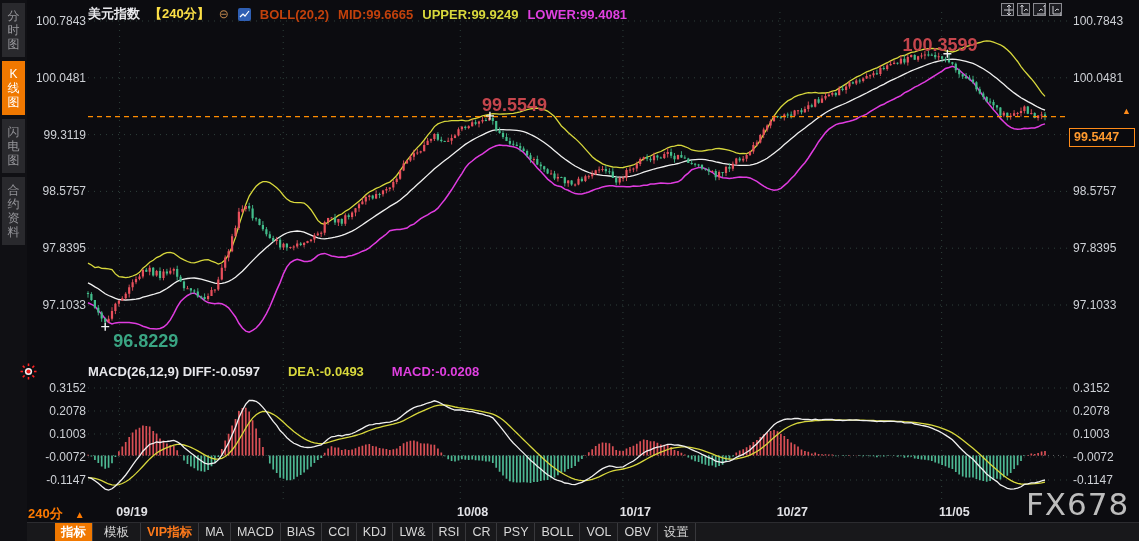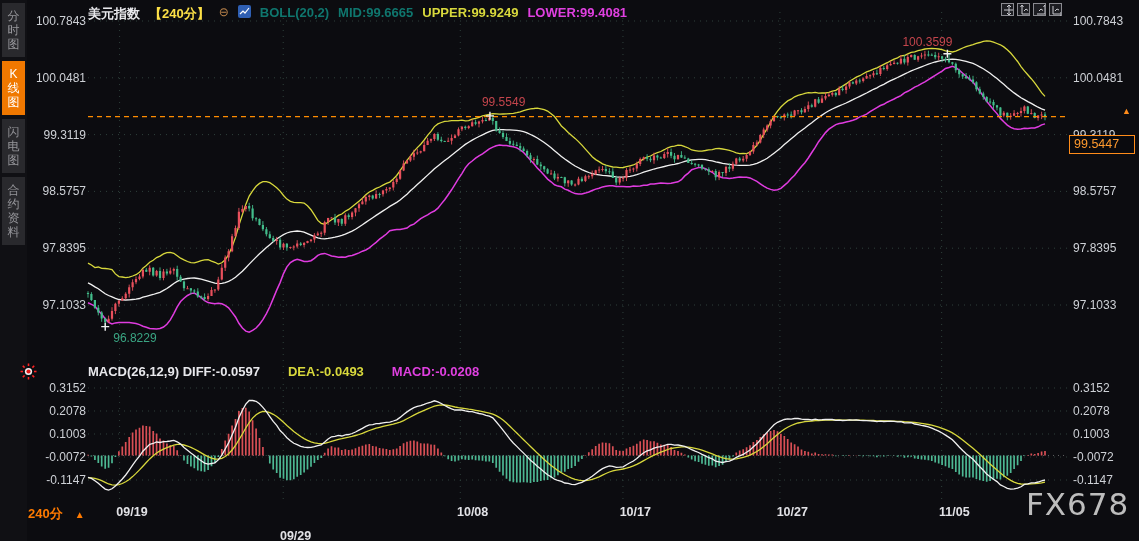--- a/index.html
+++ b/index.html
@@ -6,25 +6,25 @@
   *{box-sizing:border-box;}
   .stage{position:relative;width:1139px;height:541px;background:#0c0c10;overflow:hidden;
          font-family:"Liberation Sans",sans-serif;color:#d6d6da;}
   
   .sidebar{position:absolute;left:0;top:0;width:27px;height:541px;background:#101014;z-index:30;}
   .side-item{margin:3px 2px 4px 2px;padding:6px 0;background:#29292d;color:#96969b;
              font-size:12px;line-height:14px;text-align:center;cursor:default;}
   .side-item.active{background:#f07800;color:#fff;}
   .side-item div{height:14px;}
   
-  .hdr{position:absolute;left:88px;top:5px;display:flex;gap:9px;
+  .hdr{position:absolute;left:88px;top:5px;display:flex;gap:9px;align-items:center;
        font-size:13px;font-weight:bold;white-space:nowrap;z-index:20;}
   .hdr .sym{color:#e8e8ec;}
   .hdr .per{color:#fde047;}
-  .hdr .boll{color:#0f766e;}
+  .hdr .boll{color:#c2410c;}
   .hdr .up{color:#d8d83c;}
   .hdr .lo{color:#e040e0;}
   .minus-ico{color:#b9824a;font-size:12px;font-weight:normal;}
   .chart-ico{width:13px;height:13px;border-radius:2px;background:#2f5fb3;display:inline-block;}
   
   .tools{position:absolute;right:77px;top:3px;display:flex;gap:3px;z-index:20;}
   .tool-btn{width:13px;height:13px;background:#1d1d22;border:1px solid #8a8a90;color:#c9c9ce;
             display:flex;align-items:center;justify-content:center;padding:0;}
   
   .tick{position:absolute;font-size:12px;color:#ced1d6;z-index:5;}
@@ -36,21 +36,21 @@
   .period-lab{position:absolute;left:28px;top:505px;font-size:13px;font-weight:bold;
               color:#ff7a00;z-index:6;cursor:pointer;}
   .period-lab .arr{font-size:10px;margin-left:12px;}
   
   .macd-hdr{position:absolute;left:88px;top:364px;display:flex;gap:28px;font-size:13px;
             font-weight:bold;white-space:nowrap;z-index:6;}
   .macd-hdr .t{color:#e8e8ec;}
   .macd-hdr .dea{color:#d8d83c;}
   .macd-hdr .m{color:#e040e0;}
   
-  .anno{position:absolute;font-size:12px;font-weight:normal;z-index:6;white-space:nowrap;}
+  .anno{position:absolute;font-size:18px;font-weight:bold;z-index:6;white-space:nowrap;}
   .anno.red{color:#c4454c;}
   .anno.green{color:#3aa583;}
   
   .price-box{position:absolute;left:1069px;width:66px;height:19px;background:#0a0a0e;
              border:1px solid #ff8c1a;color:#ff9a2e;font-size:12.5px;line-height:17px;
              padding-left:4px;z-index:8;}
   .price-arr{position:absolute;left:1122px;color:#ff8c1a;font-size:9px;z-index:8;}
   
   .wm{position:absolute;left:1026px;top:486px;font-size:31px;color:#cccccc;opacity:.92;
       font-family:"DejaVu Sans",sans-serif;letter-spacing:1px;z-index:7;}
@@ -207,25 +207,43 @@
       <span>MACD(26,12,9)</span>&nbsp;<span>DIFF:-0.0597</span>
     </span>
     <span class="dea">DEA:-0.0493</span>
     <span class="m">MACD:-0.0208</span>
   </div>
 
   <div class="period-lab">
     <span>240分</span><span class="arr">▲</span>
   </div>
 
-  <div class="price-box" style="top: 135px;">99.5447</div>
+  <div class="price-box" style="top: 128px; font-weight: bold;">99.5447</div>
   <div class="price-arr" id="pricearr" style="top: 105.639px;">▲</div>
 
   <div class="wm">FX678</div>
 
+  <div class="toolbar" id="toolbar">
+      <div class="tb-item active">指标</div>
+      <div class="tb-item wide">模板</div>
+      <div class="tb-item vip">VIP指标</div>
+      <div class="tb-item ">MA</div>
+      <div class="tb-item ">MACD</div>
+      <div class="tb-item ">BIAS</div>
+      <div class="tb-item ">CCI</div>
+      <div class="tb-item ">KDJ</div>
+      <div class="tb-item ">LW&amp;</div>
+      <div class="tb-item ">RSI</div>
+      <div class="tb-item ">CR</div>
+      <div class="tb-item ">PSY</div>
+      <div class="tb-item ">BOLL</div>
+      <div class="tb-item ">VOL</div>
+      <div class="tb-item ">OBV</div>
+      <div class="tb-item ">设置</div>
+    </div>
   <div class="tb-handle"></div>
 <div class="tick l" style="top: 14px;">100.7843</div>
     <div class="tick r" style="top: 14px;">100.7843</div>
     <div class="tick l" style="top: 70.8px;">100.0481</div>
     <div class="tick r" style="top: 70.8px;">100.0481</div>
     <div class="tick l" style="top: 127.6px;">99.3119</div>
     <div class="tick r" style="top: 127.6px;">99.3119</div>
     <div class="tick l" style="top: 184.4px;">98.5757</div>
     <div class="tick r" style="top: 184.4px;">98.5757</div>
     <div class="tick l" style="top: 241.2px;">97.8395</div>

